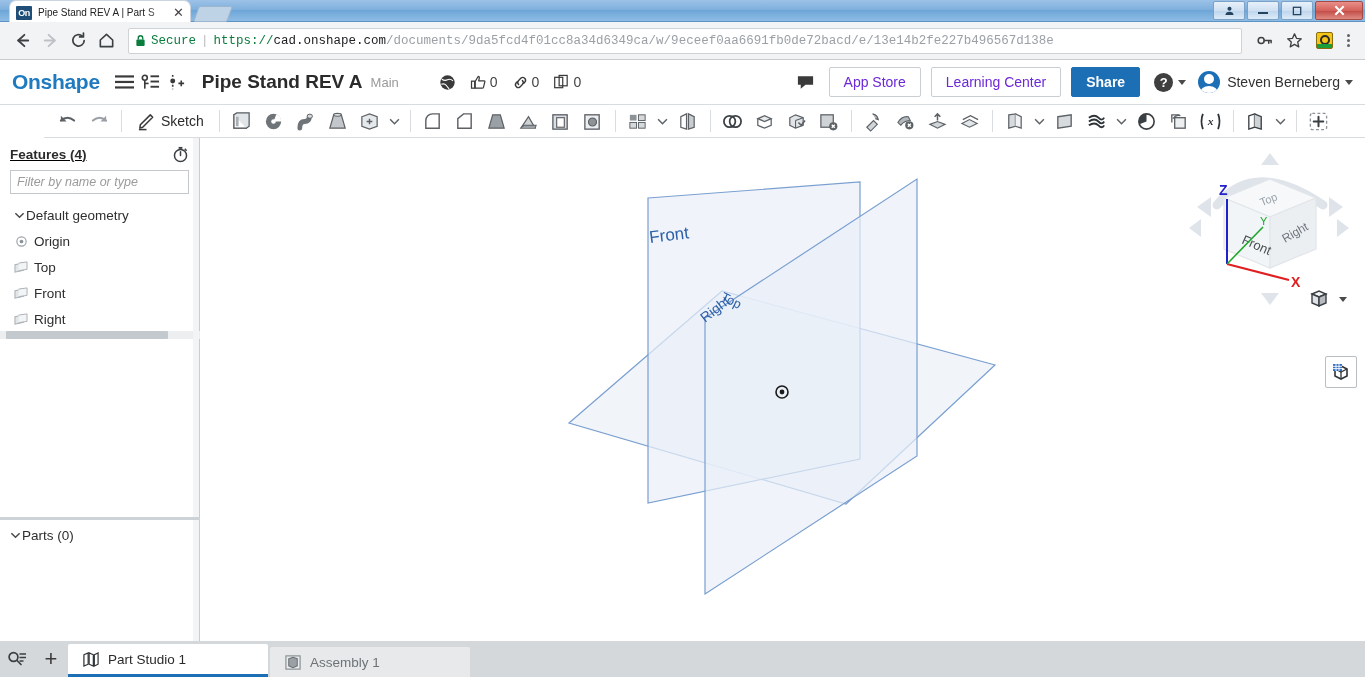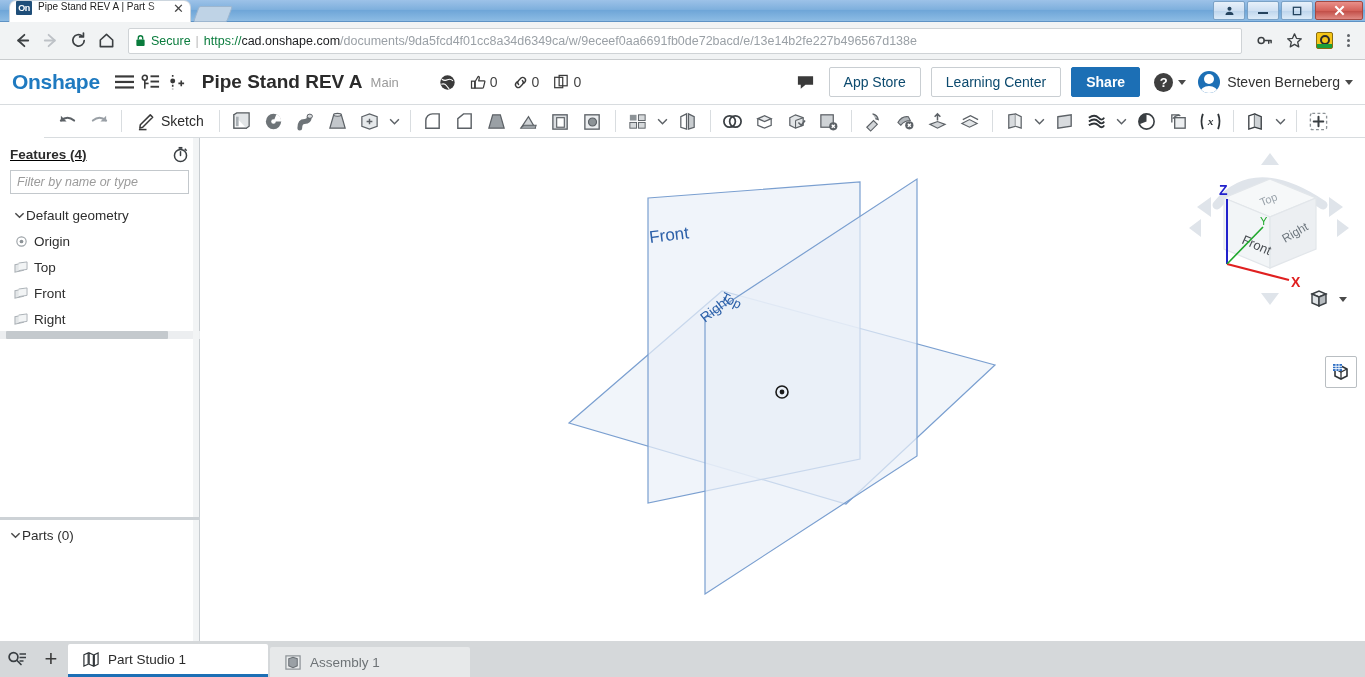--- a/index.html
+++ b/index.html
@@ -34,21 +34,21 @@
   }
 
   
   .tabstrip {
     position: absolute; left: 0; top: 0; width: 1220px; height: 22px;
   }
   .btab {
     position: absolute; left: 10px; top: 1px; width: 180px; height: 23px;
     background: #fff;
     border-radius: 6px 6px 0 0;
-    display: flex; align-items: flex-start; padding: 0 6px;
+    display: flex; align-items: center; padding: 0 6px;
     box-shadow: 0 0 0 1px #cdd6de;
   }
   .btab .favicon {
     width: 16px; height: 14px; background: #1f4e79; color: #fff;
     font-size: 9px; font-weight: bold; display: flex; align-items: center;
     justify-content: center; border-radius: 1px; margin-right: 6px; flex: none;
     letter-spacing: -0.4px;
   }
   .btab .ttl {
     font-size: 10px; color: #222; white-space: nowrap; overflow: hidden;
@@ -71,21 +71,21 @@
   }
   .navicon {
     width: 28px; height: 28px; display: flex; align-items: center;
     justify-content: center; color: #5f6368; flex: none; cursor: pointer;
   }
   .navicon.disabled { color: #c0c3c6; }
   .omnibox {
     flex: 1; height: 26px; margin: 0 8px; background: #fff;
     border: 1px solid #cfd3d6; border-radius: 2px;
     display: flex; align-items: center; padding: 0 6px; gap: 5px;
-    font-size: 12.5px; overflow: hidden;
+    font-size: 12.5px; overflow: hidden; font-family: Liberation Mono, monospace;
   }
   .lock { color: #0a7c3d; font-size: 11px; }
   .secure { color: #0a7c3d; font-size: 12.5px; }
   .urlsep { color: #bbb; }
   .urltxt { white-space: nowrap; color: #9aa0a6; }
   .urltxt .scheme { color: #0a7c3d; }
   .urltxt .host { color: #202124; }
   .tbright { display: flex; align-items: center; gap: 2px; }
   .extico {
     width: 17px; height: 17px; background: #f5c518; border: 1px solid #8a6d11;
@@ -119,21 +119,21 @@
   .doctitle {
     font-size: 19px; font-weight: bold; color: #2b2b2b; margin-left: 12px;
   }
   .docbranch { font-size: 13px; color: #9a9a9a; margin-left: 8px; }
   .counters { display: flex; align-items: center; gap: 4px; margin-left: 40px; }
   .cgroup { display: flex; align-items: center; gap: 3px; margin-right: 10px; }
   .cnum { font-size: 14px; color: #444; }
   .hspacer { flex: 1; }
   .btn {
     height: 30px; padding: 0 14px; border: 1px solid #c9ced2; border-radius: 2px;
-    background: #fff; font-size: 14px; color: #0c4a6e; cursor: pointer;
+    background: #fff; font-size: 14px; color: #6d28d9; cursor: pointer;
     display: flex; align-items: center; margin-left: 10px;
   }
   .btn.primary { background: #1c6fb5; border-color: #1c6fb5; color: #fff; font-weight: bold; }
   .helpico {
     width: 19px; height: 19px; border-radius: 50%; background: #3f3f3f; color: #fff;
     font-size: 13px; font-weight: bold; display: flex; align-items: center;
     justify-content: center; margin-left: 14px;
   }
   .caret { border-left: 4px solid transparent; border-right: 4px solid transparent;
            border-top: 5px solid #4a4a4a; margin-left: 5px; }

